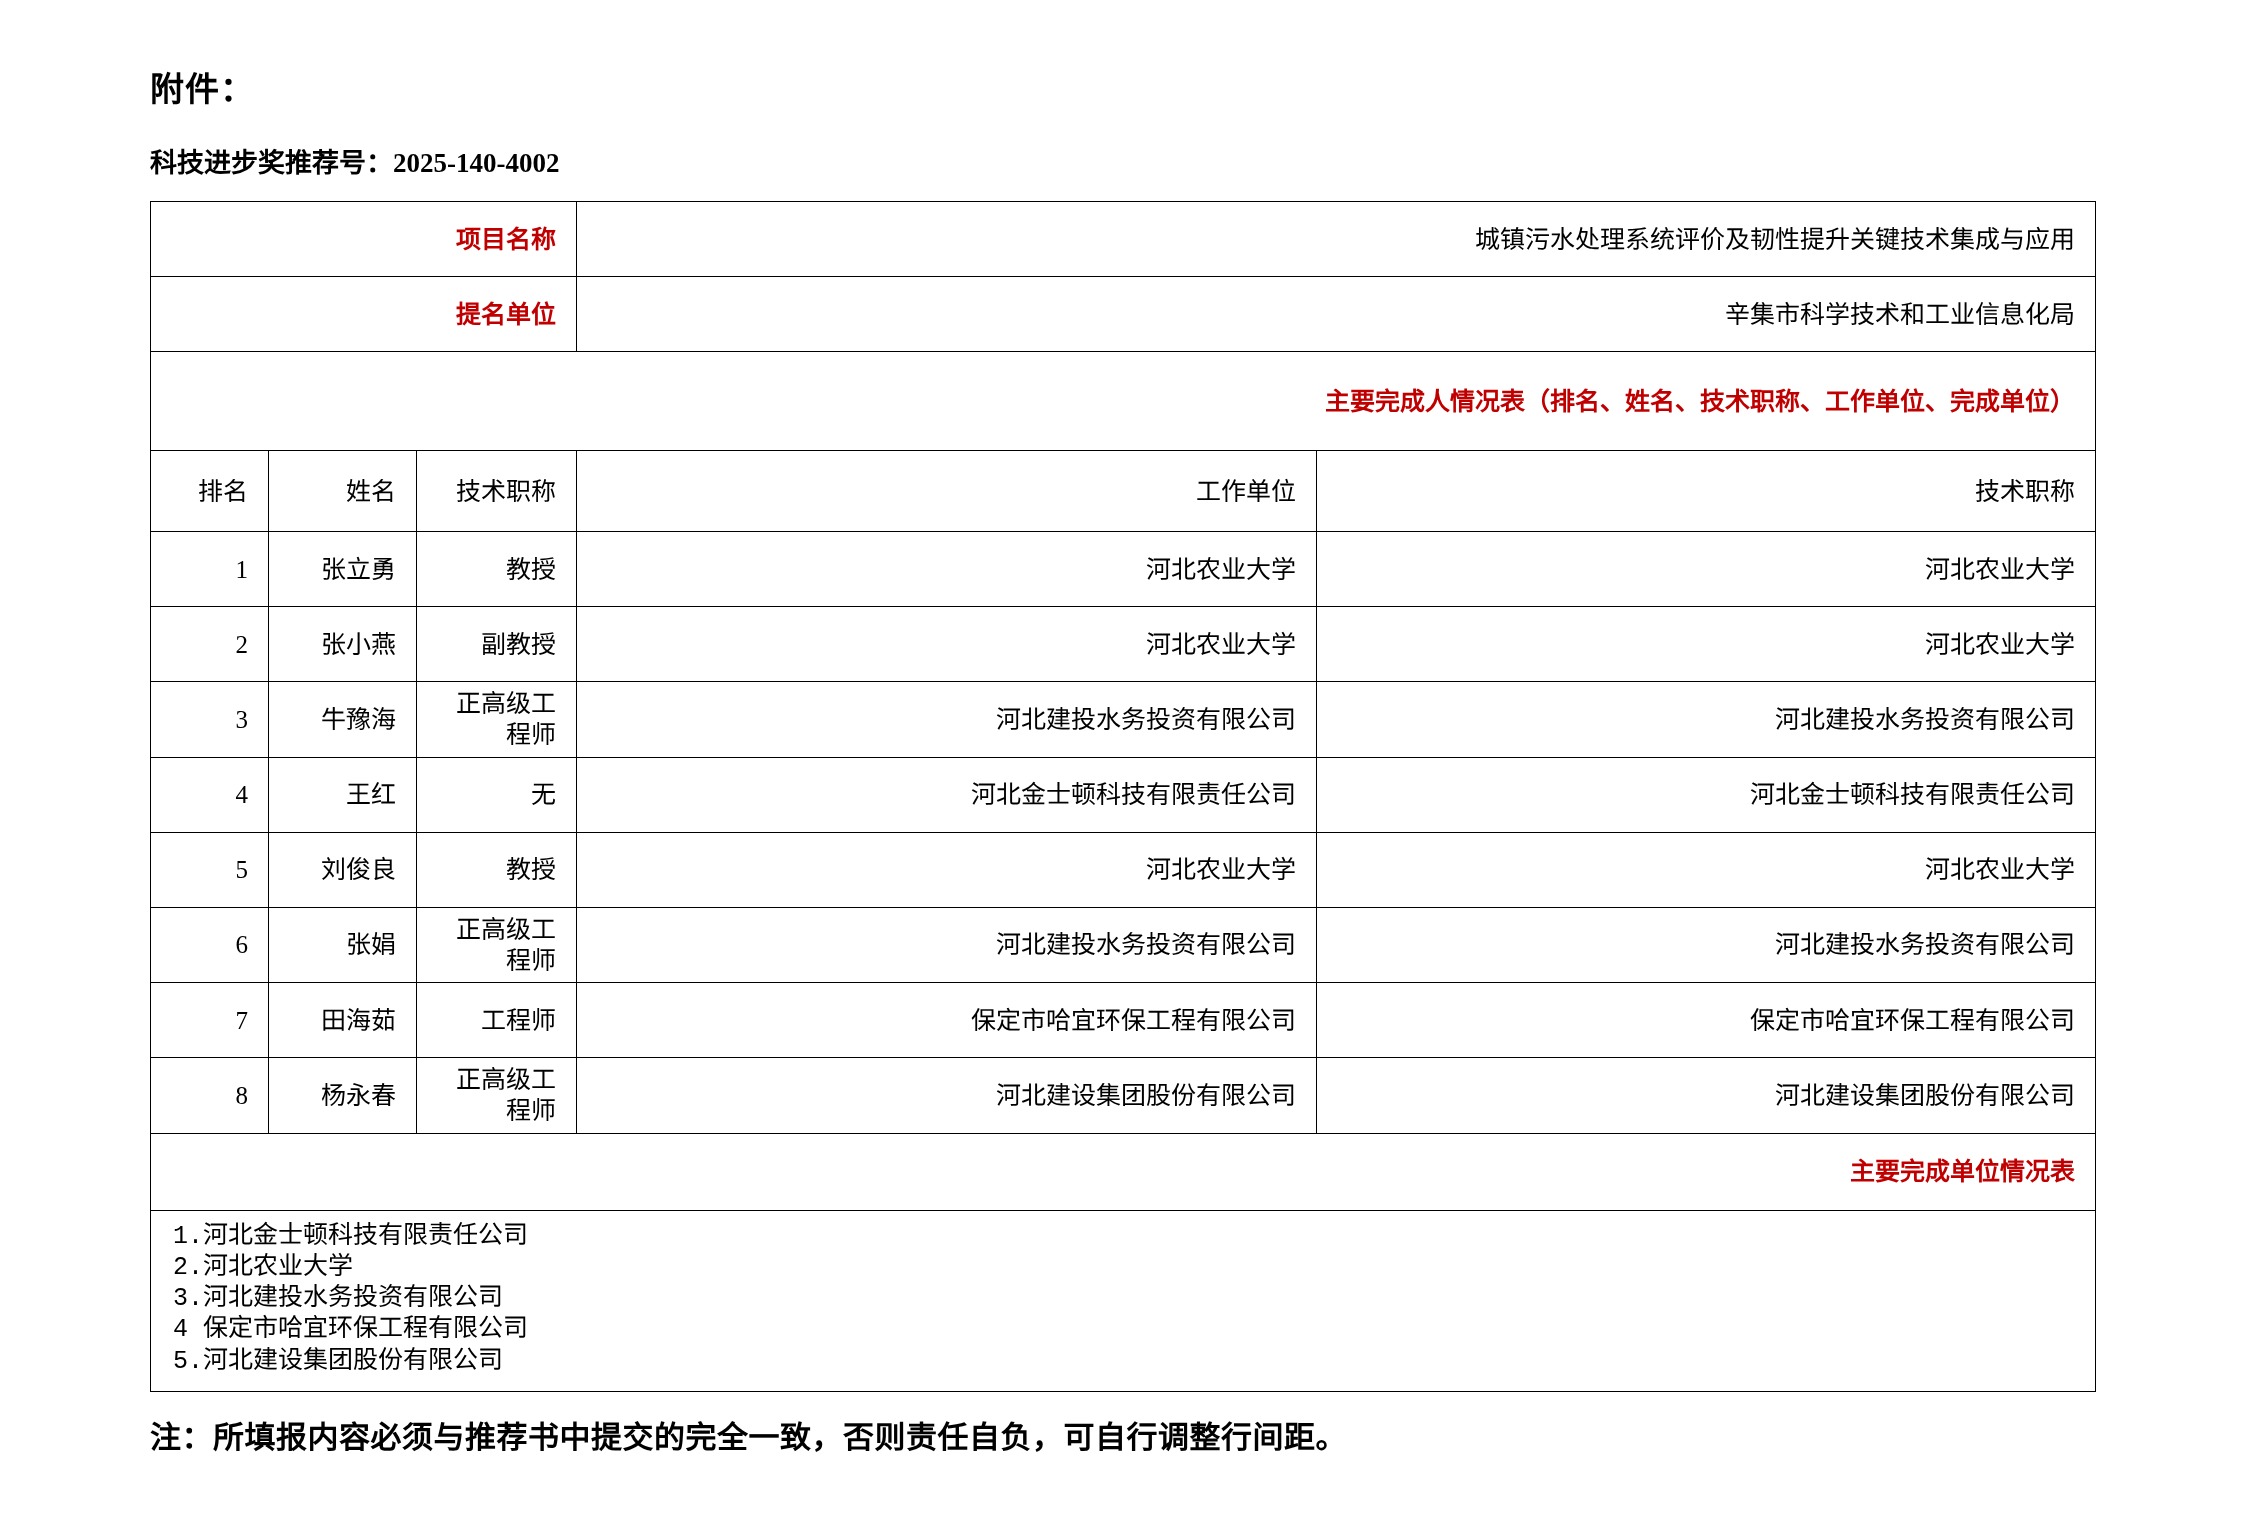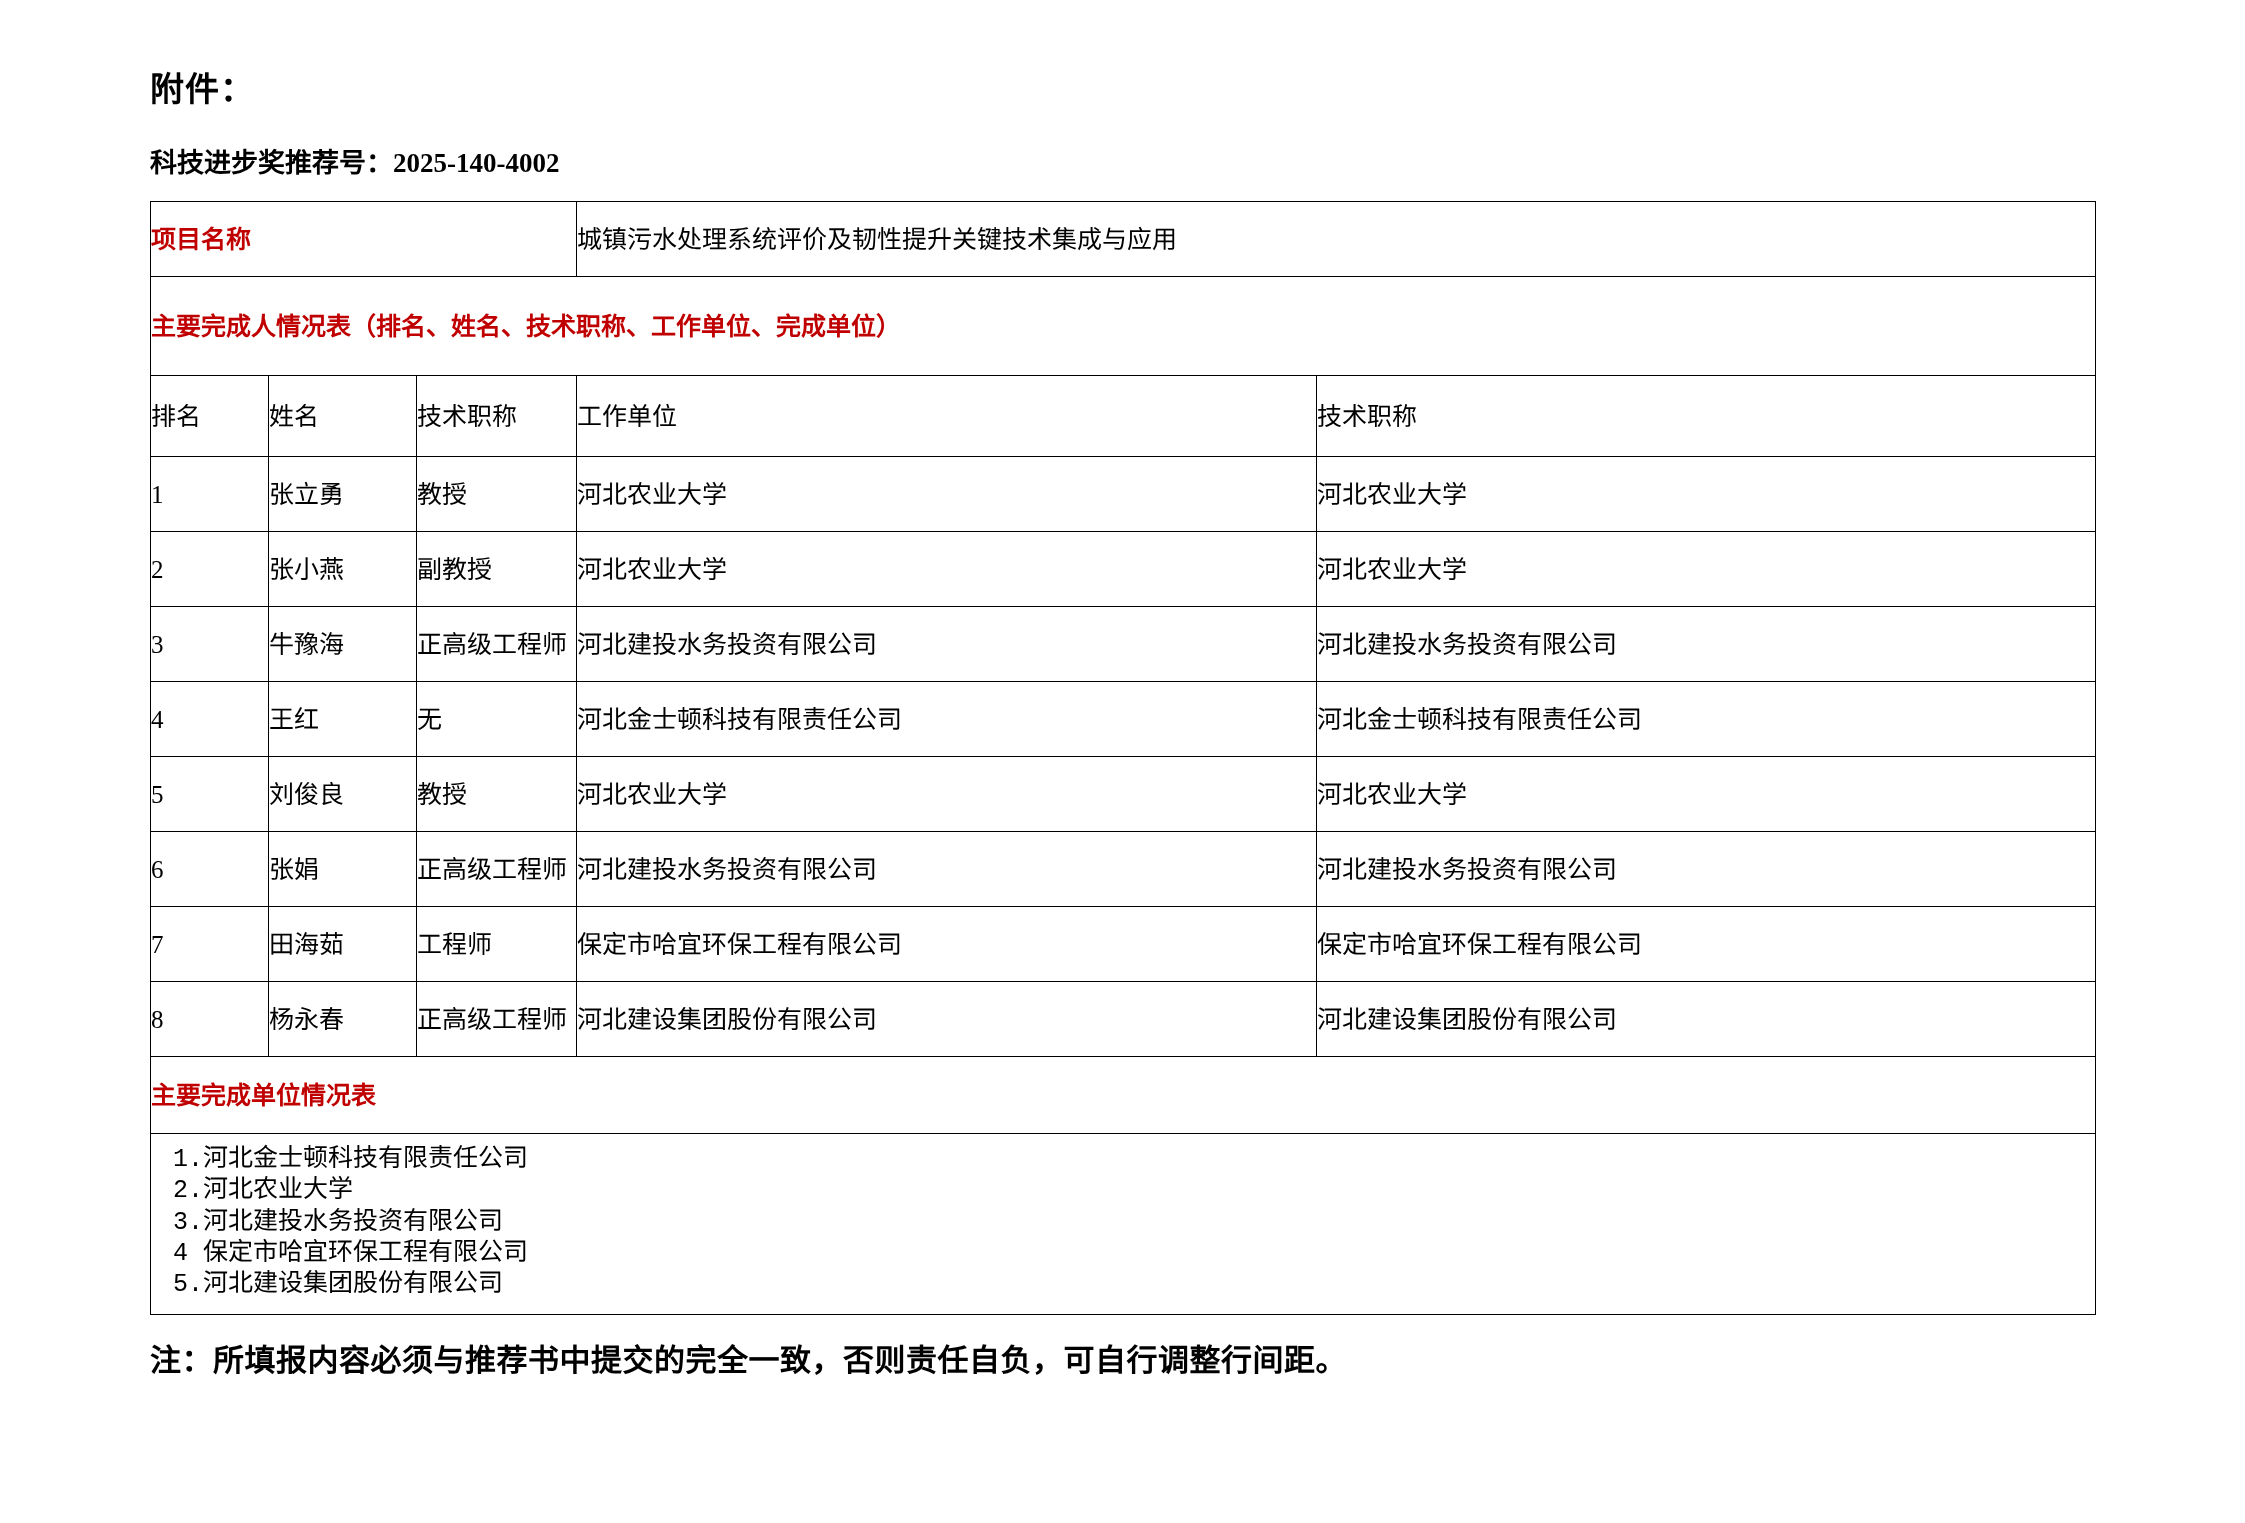--- a/index.html
+++ b/index.html
@@ -39,23 +39,23 @@
     font-family: "Liberation Serif", serif;
     font-weight: bold;
   }
   table.doc {
     border-collapse: collapse;
     width: 1945px;
     table-layout: fixed;
   }
   table.doc td {
     border: 1px solid #000000;
-    padding: 6px 0;
+    padding: 6px 20px;
     font-size: 25px;
-    text-align: left;
+    text-align: right;
     vertical-align: middle;
     line-height: 1.25;
   }
   .red {
     color: #c00000;
     font-weight: bold;
   }
   .hdr-label {
     width: 310px;
   }
@@ -121,20 +121,24 @@
       <col class="c-name">
       <col class="c-title">
       <col class="c-work">
       <col class="c-done">
     </colgroup>
     <tbody>
       <tr class="row-title">
         <td class="red hdr-label" colspan="3">项目名称</td>
         <td colspan="2">城镇污水处理系统评价及韧性提升关键技术集成与应用</td>
       </tr>
+      <tr class="row-title">
+        <td class="red hdr-label" colspan="3">提名单位</td>
+        <td colspan="2">辛集市科学技术和工业信息化局</td>
+      </tr>
       <tr class="section-title">
         <td class="red" colspan="5">主要完成人情况表（排名、姓名、技术职称、工作单位、完成单位）</td>
       </tr>
       <tr class="colhdr">
         <td>排名</td>
         <td>姓名</td>
         <td>技术职称</td>
         <td>工作单位</td>
         <td>技术职称</td>
       </tr>

